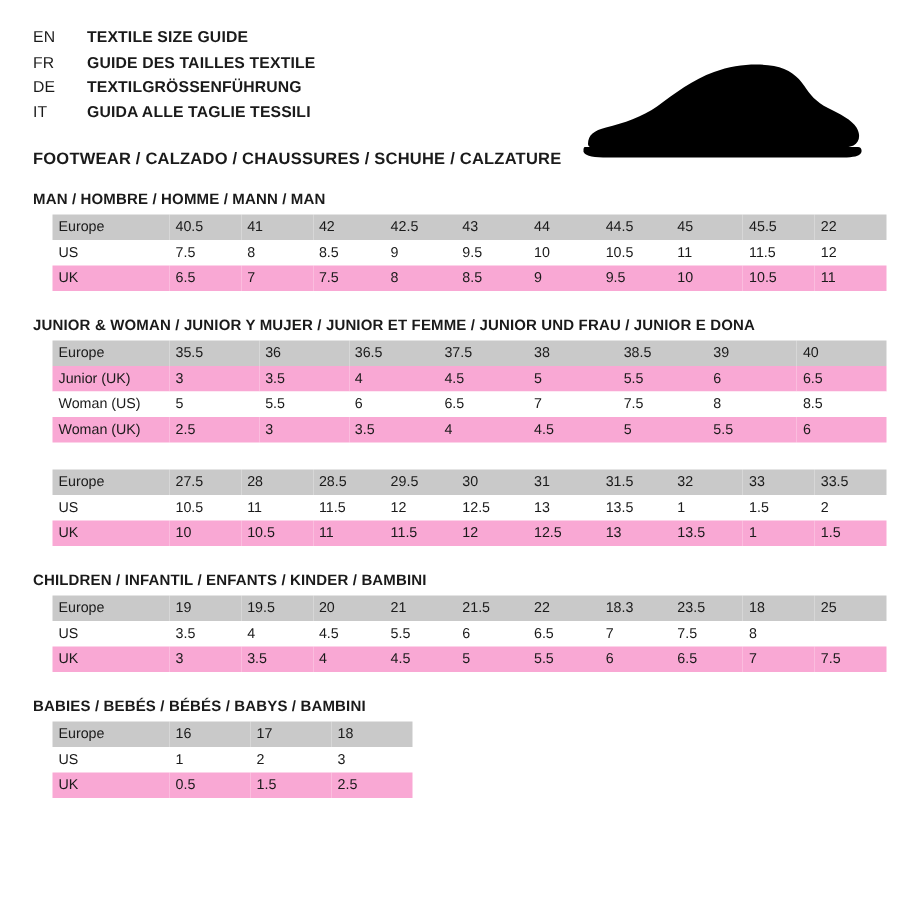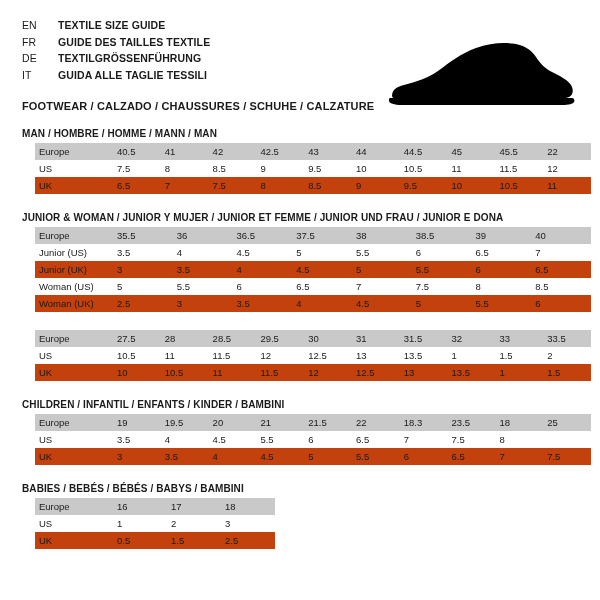--- a/index.html
+++ b/index.html
@@ -83,21 +83,21 @@
     white-space: nowrap;
   }
   table.size td.label {
     width: 74px;
     padding-left: 4px;
   }
   tr.head td {
     background: #c9c9c9;
   }
   tr.shade td {
-    background: #c2410c;
+    background: #f9a8d4;
   }
   tr.plain td {
     background: #ffffff;
   }
   .babies-wrap table.size {
     width: 240px;
     table-layout: fixed;
   }
 </style>
 </head>
@@ -191,31 +191,20 @@
         <tr class="head">
           <td class="label">Europe</td>
           <td>35.5</td>
           <td>36</td>
           <td>36.5</td>
           <td>37.5</td>
           <td>38</td>
           <td>38.5</td>
           <td>39</td>
           <td>40</td>
-        </tr>
-        <tr class="plain">
-          <td class="label">Junior (US)</td>
-          <td>3.5</td>
-          <td>4</td>
-          <td>4.5</td>
-          <td>5</td>
-          <td>5.5</td>
-          <td>6</td>
-          <td>6.5</td>
-          <td>7</td>
         </tr>
         <tr class="shade">
           <td class="label">Junior (UK)</td>
           <td>3</td>
           <td>3.5</td>
           <td>4</td>
           <td>4.5</td>
           <td>5</td>
           <td>5.5</td>
           <td>6</td>

